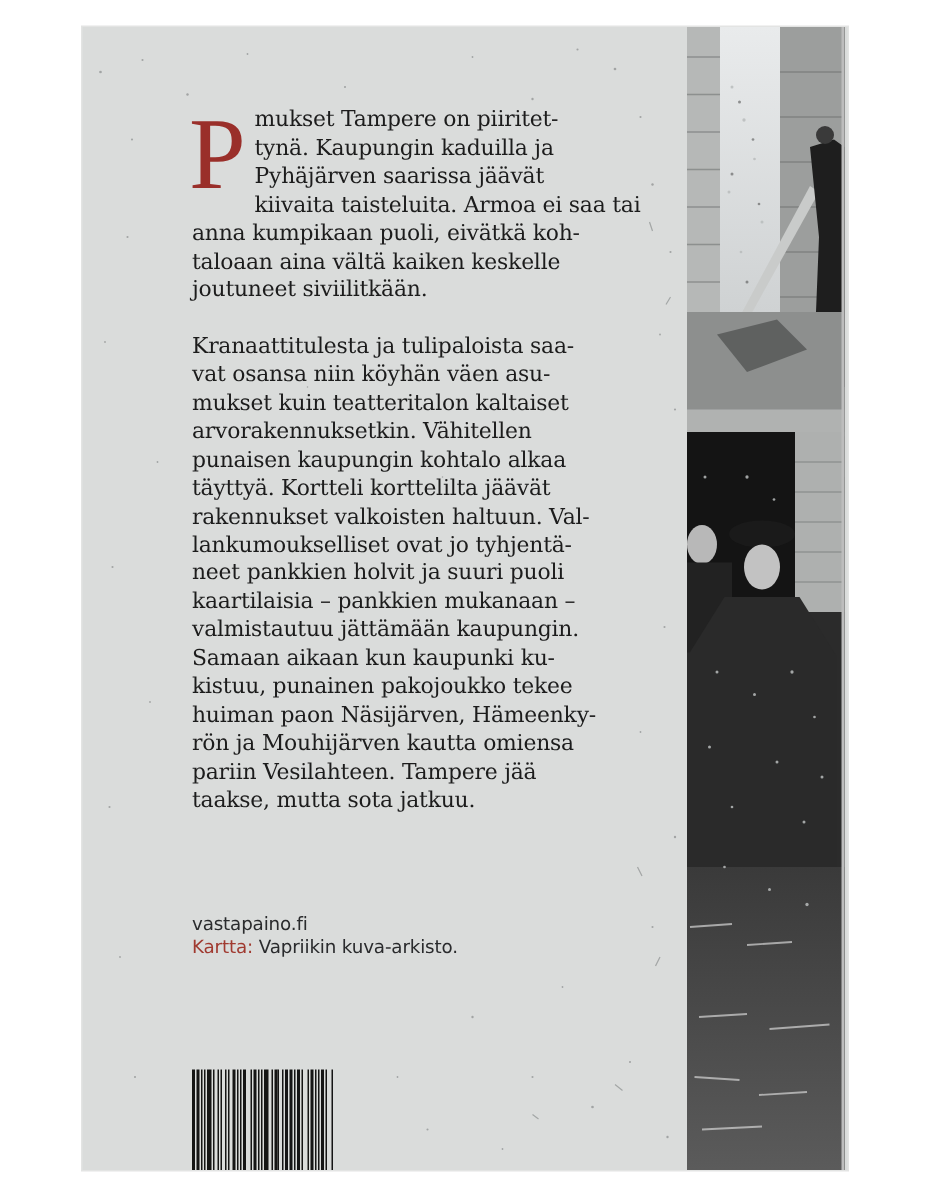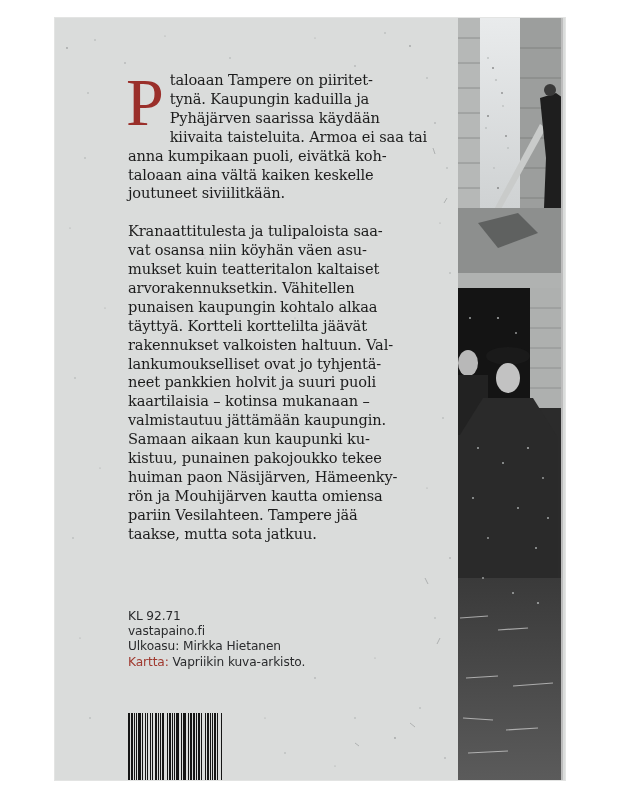--- a/index.html
+++ b/index.html
@@ -154,50 +154,48 @@
       <line x1="378" y1="130" x2="380" y2="136"></line>
         <line x1="392" y1="180" x2="389" y2="185"></line>
       <line x1="370" y1="560" x2="373" y2="566"></line>
         <line x1="385" y1="620" x2="382" y2="626"></line>
       <line x1="355" y1="705" x2="360" y2="709"></line>
         <line x1="300" y1="725" x2="304" y2="728"></line>
     </g>
   </svg>
 
   <div class="blurb">
-    <p><span class="dropcap">P</span><span>taloaan Tampere on piiritet-</span>
+    <p><span class="dropcap">P</span><span>mukset Tampere on piiritet-</span>
 <span>tynä. Kaupungin kaduilla ja</span>
-<span>Pyhäjärven saarissa käydään</span>
+<span>Pyhäjärven saarissa jäävät</span>
 <span>kiivaita taisteluita. Armoa ei saa tai</span>
 <span>anna kumpikaan puoli, eivätkä koh-</span>
 <span>taloaan aina vältä kaiken keskelle</span>
 <span>joutuneet siviilitkään.</span></p>
     <p><span>Kranaattitulesta ja tulipaloista saa-</span>
 <span>vat osansa niin köyhän väen asu-</span>
 <span>mukset kuin teatteritalon kaltaiset</span>
 <span>arvorakennuksetkin. Vähitellen</span>
 <span>punaisen kaupungin kohtalo alkaa</span>
 <span>täyttyä. Kortteli korttelilta jäävät</span>
 <span>rakennukset valkoisten haltuun. Val-</span>
 <span>lankumoukselliset ovat jo tyhjentä-</span>
 <span>neet pankkien holvit ja suuri puoli</span>
-<span>kaartilaisia – kotinsa mukanaan –</span>
+<span>kaartilaisia – pankkien mukanaan –</span>
 <span> valmistautuu jättämään kaupungin.</span>
 <span>Samaan aikaan kun kaupunki ku-</span>
 <span>kistuu, punainen pakojoukko tekee</span>
 <span>huiman paon Näsijärven, Hämeenky-</span>
 <span>rön ja Mouhijärven kautta omiensa</span>
 <span>pariin Vesilahteen. Tampere jää</span>
 <span>taakse, mutta sota jatkuu.</span></p>
   </div>
 
   <div class="colophon">
-    <span class="line">KL 92.71</span>
     <span class="line">vastapaino.fi</span>
-    <span class="line">Ulkoasu: Mirkka Hietanen</span>
     <span class="line"><span class="label">Kartta:</span><span> Vapriikin kuva-arkisto.</span></span>
   </div>
 
   <div class="barcode" id="barcode">
       <span style="width: 1.86px;"></span>
       <span style="width: 0.93px; background: transparent;"></span>
       <span style="width: 1.86px;"></span>
       <span style="width: 0.93px; background: transparent;"></span>
       <span style="width: 0.93px;"></span>
       <span style="width: 1.86px; background: transparent;"></span>

